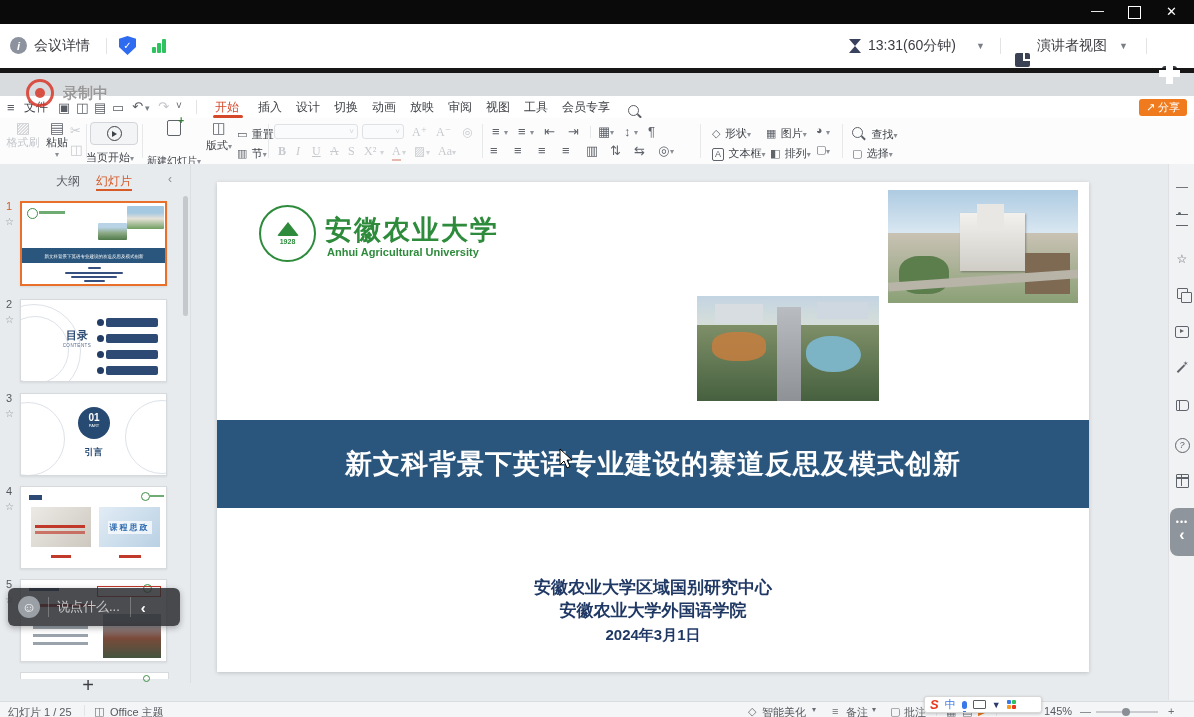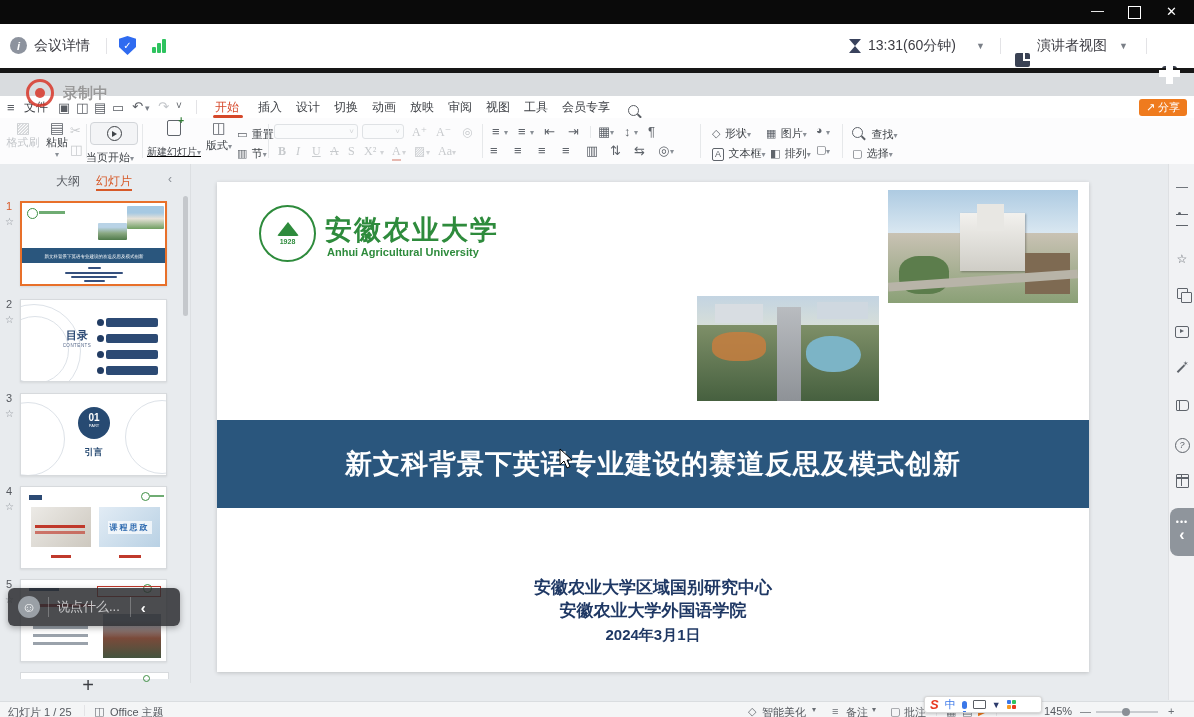--- a/index.html
+++ b/index.html
@@ -285,21 +285,21 @@
           <i></i>
         </span>
     </div>
     <div class="abs" style="left:86px;top:29px;width:56px;">
       <span class="rlabel">当页开始</span><span class="rdd">▾</span>
     </div>
     <div class="vdiv" style="left:142px;"></div>
 
     <div class="bigbtn" style="left:146px;width:56px;">
       <div><span class="i-doc plus"></span></div>
-      <div style="margin-top:1px;text-decoration:underline;"><span class="rlabel" style="font-size:10px;">新建幻灯片</span><span class="rdd">▾</span></div>
+      <div style="margin-top:10px;"><span class="rlabel" style="font-size:10px;">新建幻灯片</span><span class="rdd">▾</span></div>
     </div>
     <div class="bigbtn" style="left:203px;width:32px;">
       <div class="ric" style="font-size:15px;">◫</div>
       <div><span class="rlabel">版式</span><span class="rdd">▾</span></div>
     </div>
     <div class="abs" style="left:237px;top:6px;">
       <span class="ric" style="font-size:11px;">▭</span>
       <span class="rlabel">重置</span>
     </div>
     <div class="abs" style="left:237px;top:25px;">

